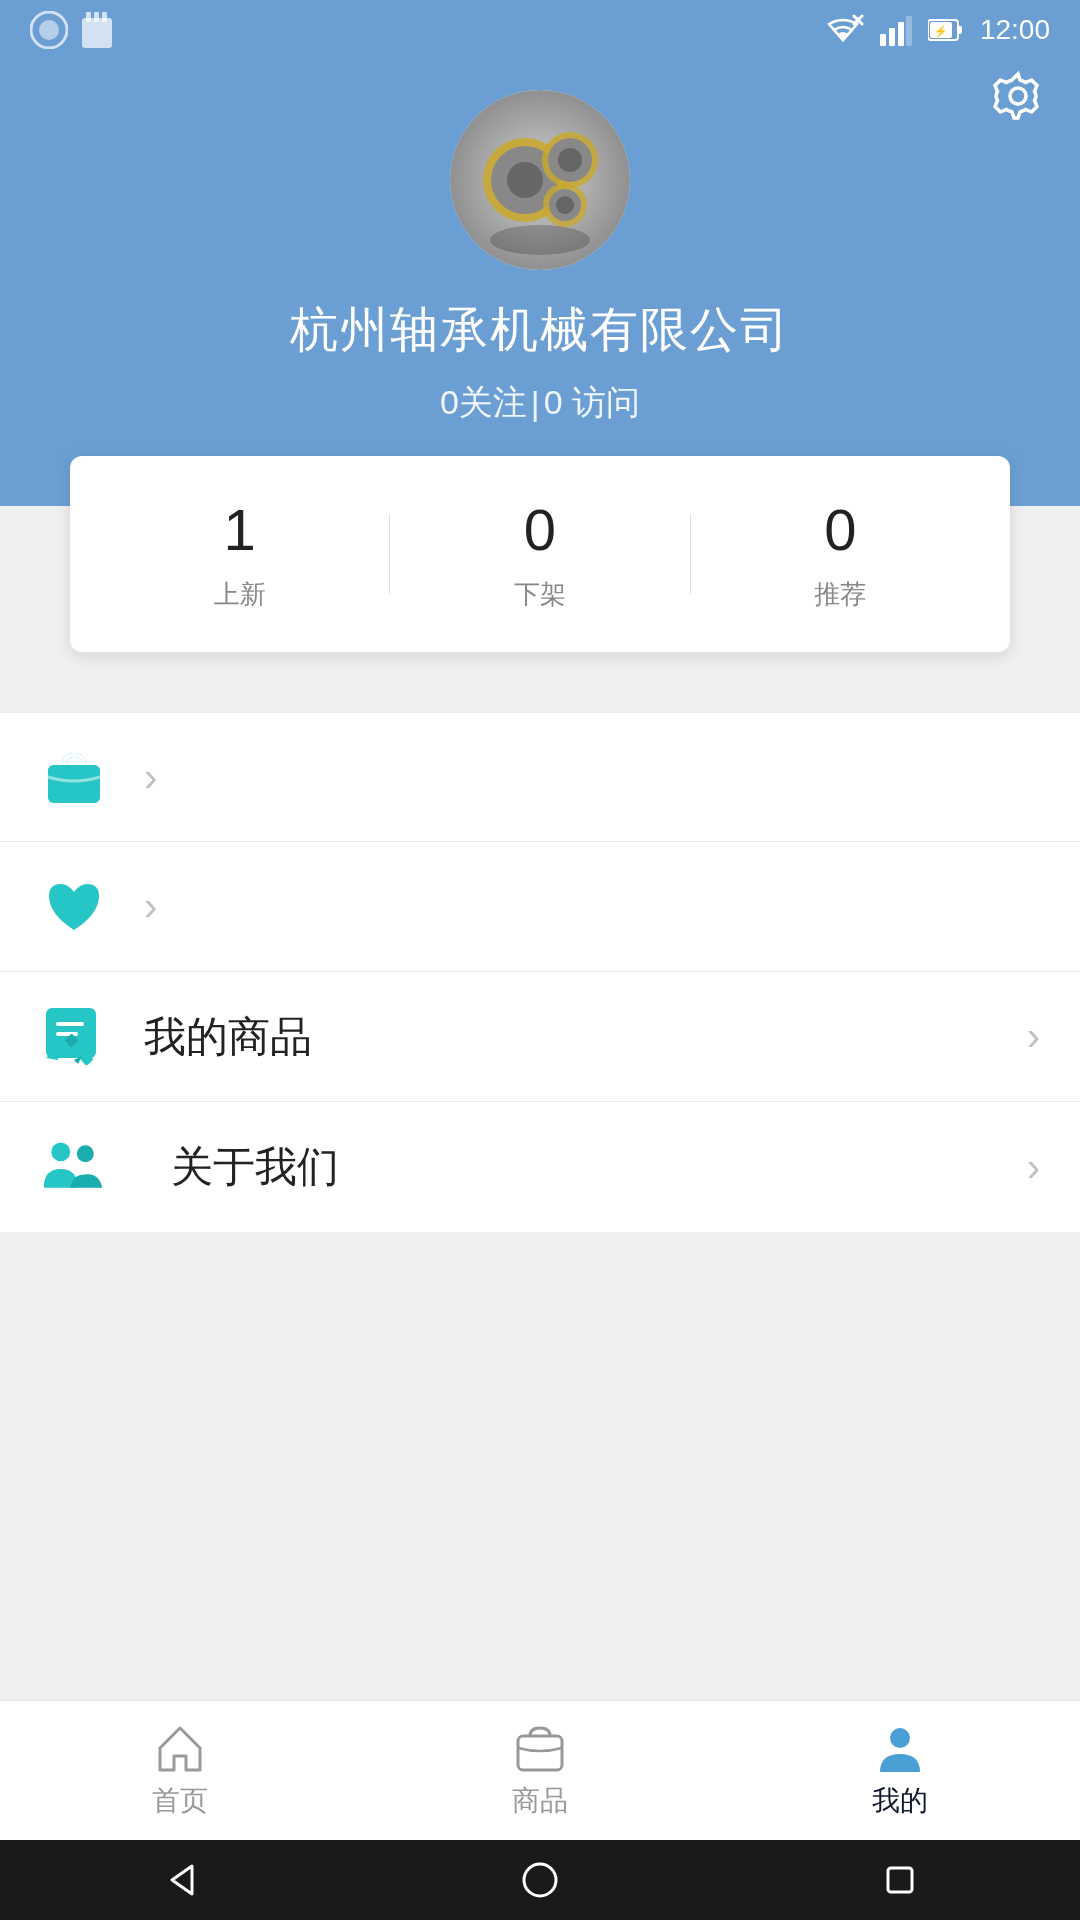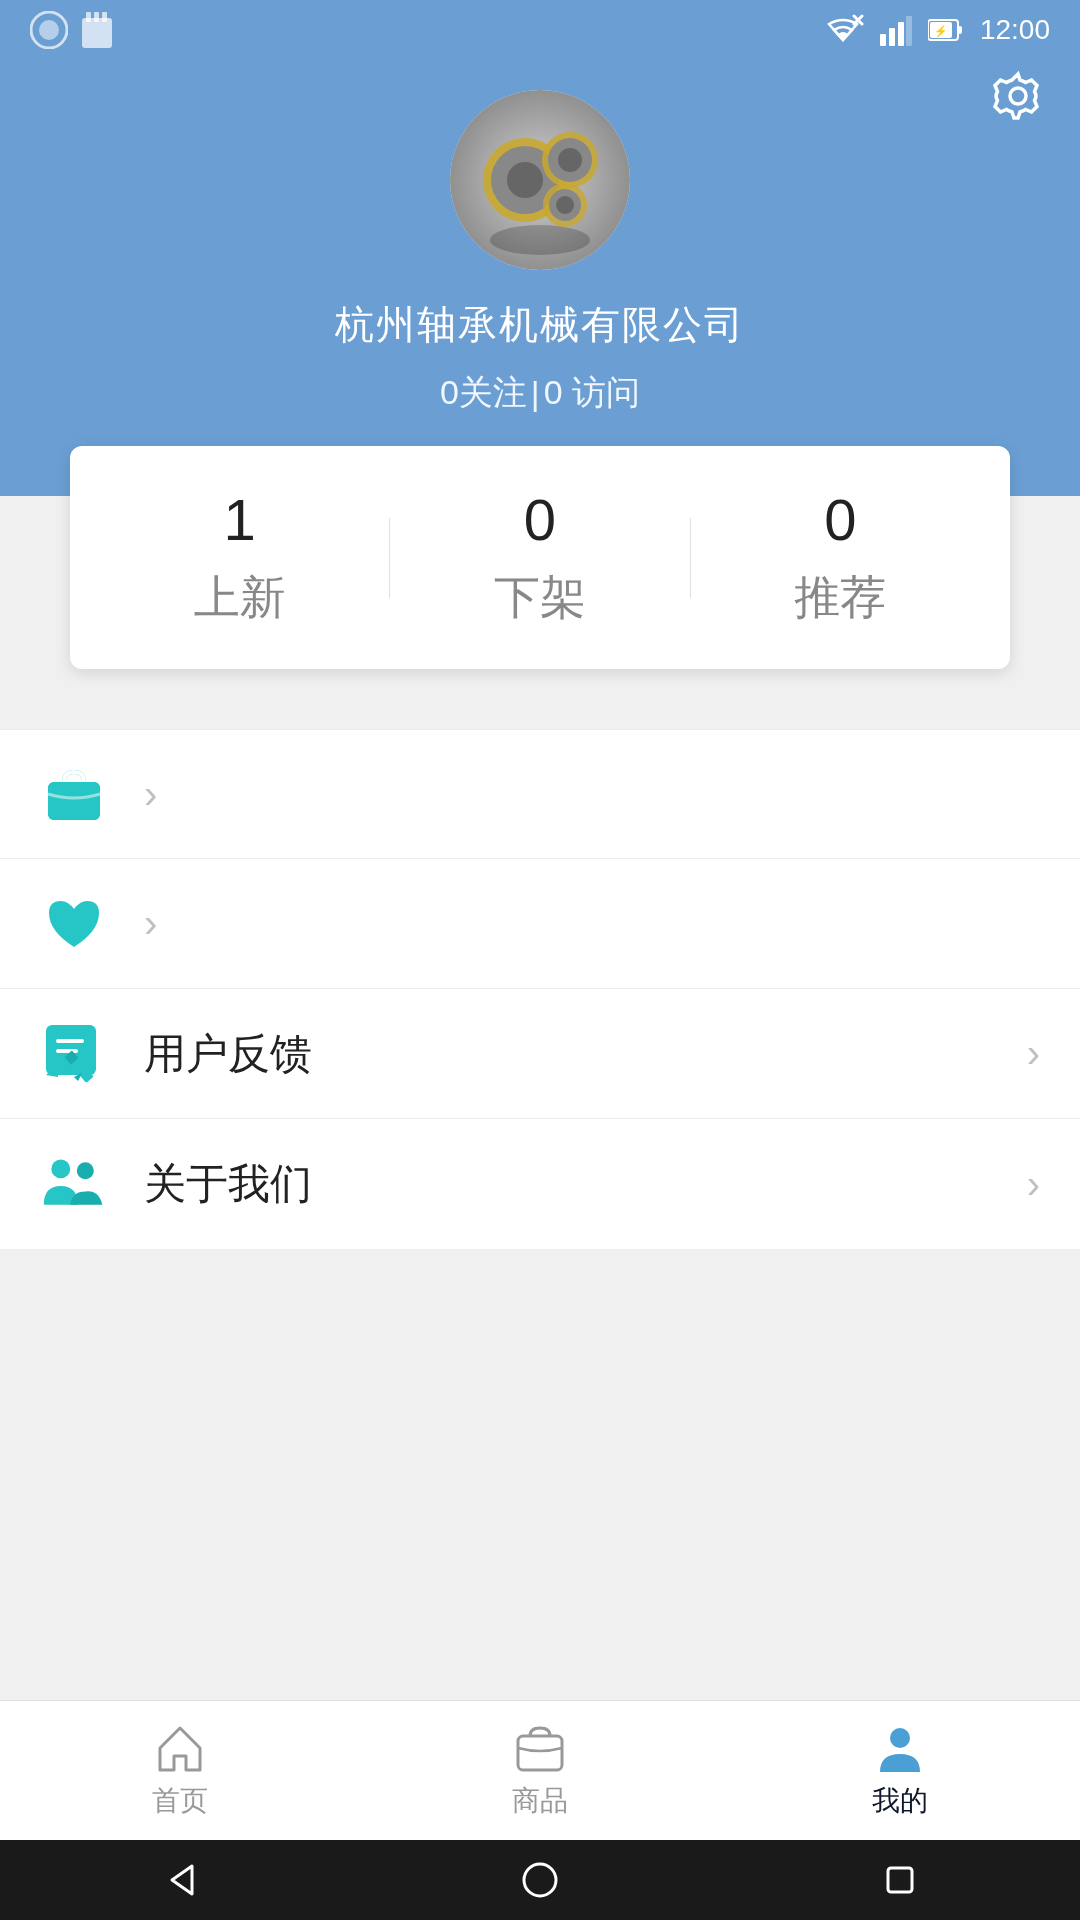--- a/index.html
+++ b/index.html
@@ -66,21 +66,21 @@
       justify-content: center;
       margin-bottom: 28px;
     }
     
     .avatar-circle svg {
       width: 100%;
       height: 100%;
     }
     .company-name {
       color: white;
-      font-size: 39px;
+      font-size: 48px;
       font-weight: 400;
       margin-bottom: 18px;
       letter-spacing: 2px;
     }
     .follow-info {
       color: white;
       font-size: 34px;
       display: flex;
       align-items: center;
       gap: 4px;
@@ -113,21 +113,21 @@
       align-items: center;
       gap: 14px;
       flex: 1;
     }
     .stat-number {
       font-size: 58px;
       font-weight: 400;
       color: #222;
     }
     .stat-label {
-      font-size: 46px;
+      font-size: 26px;
       color: #888;
     }
     .stat-divider {
       width: 1px;
       height: 80px;
       background: #e0e0e0;
     }
 
     
     .menu-section {
@@ -347,25 +347,25 @@
         <rect x="2" y="2" width="50" height="50" rx="6" fill="#26c6c6"></rect>
         <path d="M14 54 L14 42 L2 52 Z" fill="#26c6c6"></path>
         <line x1="14" y1="18" x2="38" y2="18" stroke="white" stroke-width="4" stroke-linecap="round"></line>
         <line x1="14" y1="28" x2="32" y2="28" stroke="white" stroke-width="4" stroke-linecap="round"></line>
 
         <rect x="32" y="32" width="10" height="28" rx="2" fill="#26c6c6" transform="rotate(-40 37 46)"></rect>
         <rect x="32" y="26" width="10" height="10" rx="1" fill="#1aadad" transform="rotate(-40 37 46)"></rect>
         <polygon points="30,54 38,50 34,58" fill="#1aadad"></polygon>
       </svg>
     </div>
-    <span class="menu-text">用户反馈</span>
+    <span class="menu-text">我的商品</span>
     <span class="chevron-right">›</span>
   </div>
 
-  <div class="menu-item" style="border-bottom: none;">
+  <div class="menu-item" style="border-bottom: none; gap: 27px;">
     <div class="menu-icon-wrap">
       <svg width="72" height="60" viewBox="0 0 72 60">
 
         <circle cx="22" cy="14" r="10" fill="#26c6c6"></circle>
         <path d="M4 52 Q4 32 22 32 Q40 32 40 52" fill="#26c6c6"></path>
 
         <circle cx="48" cy="16" r="9" fill="#1aadad"></circle>
         <path d="M32 52 Q34 38 48 38 Q62 36 66 52" fill="#1aadad"></path>
       </svg>
     </div>

